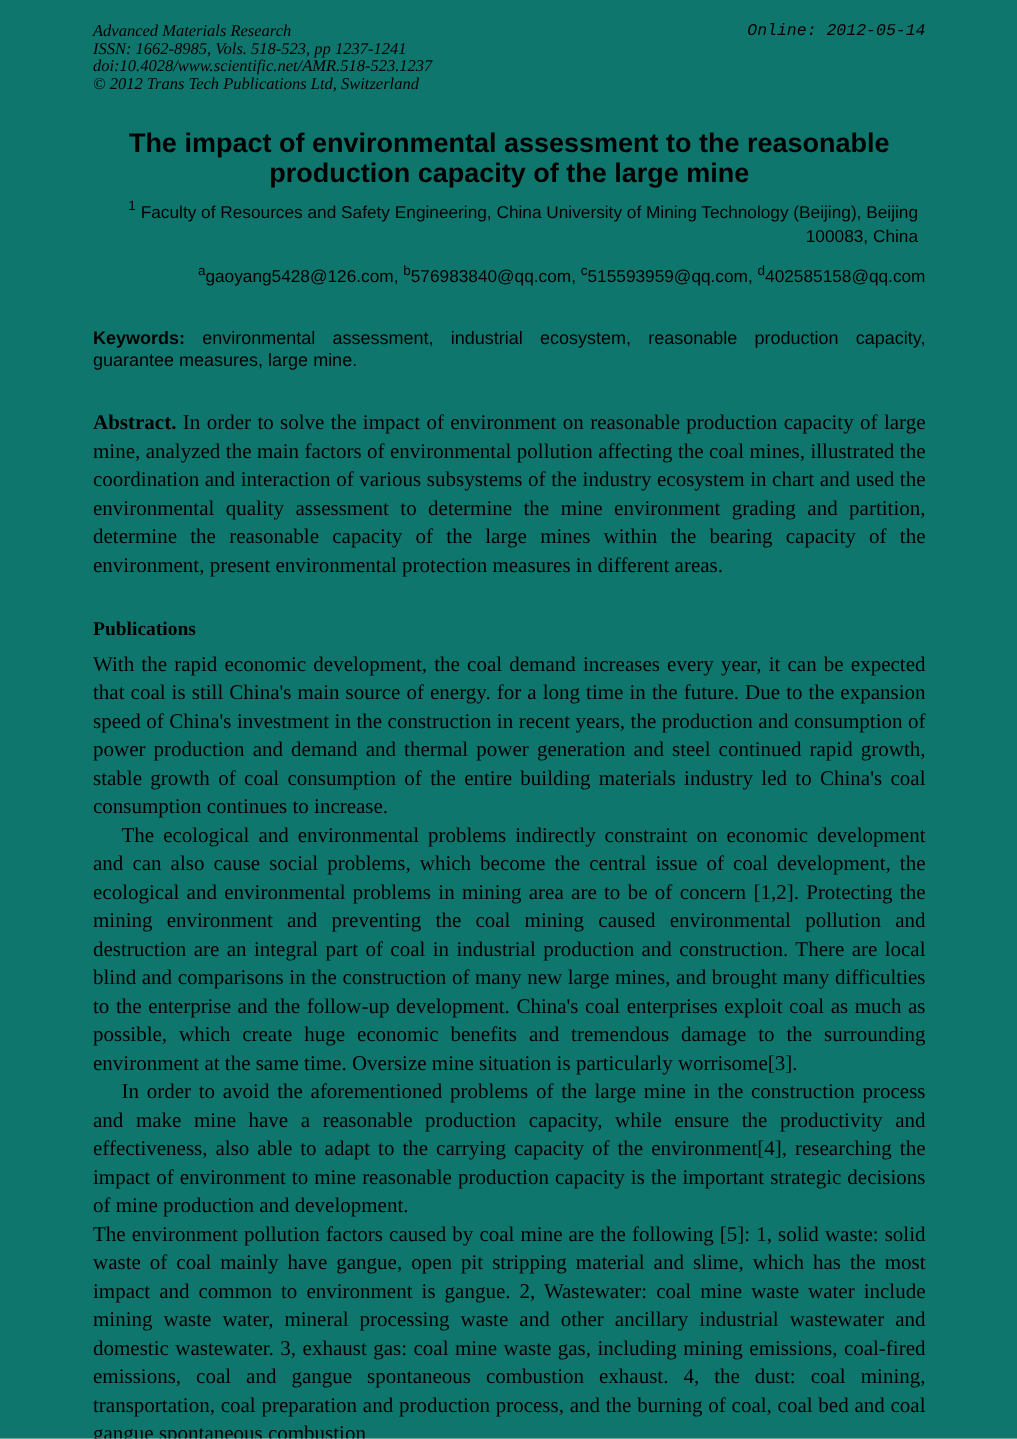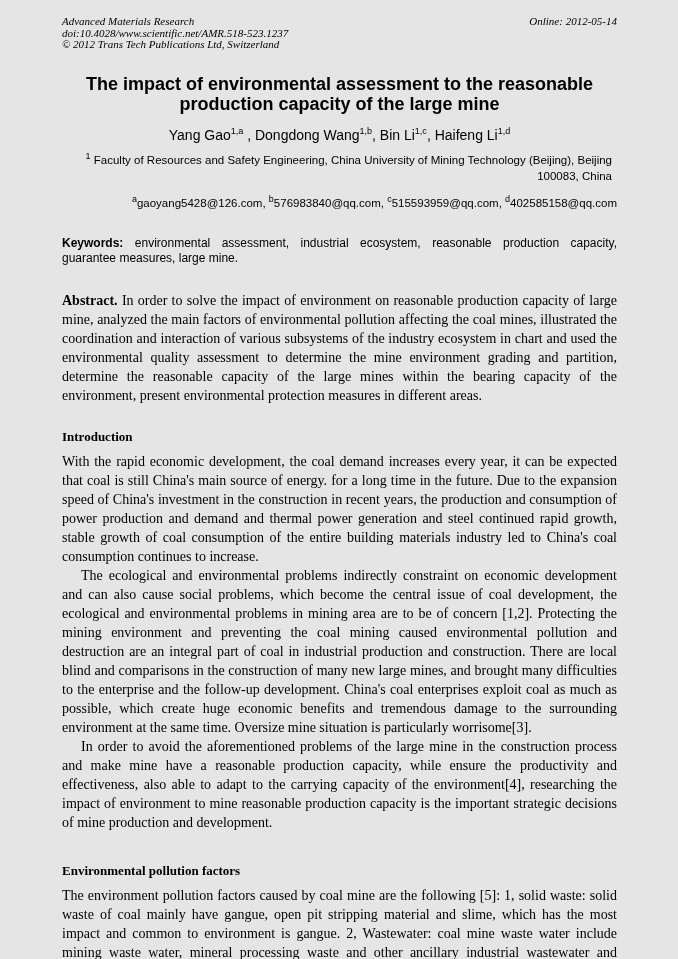--- a/index.html
+++ b/index.html
@@ -11,35 +11,35 @@
     width: 678px;
     height: 959px;
     overflow: hidden;
     color: #000000;
   }
   .page {
     box-sizing: border-box;
     width: 678px;
     height: 959px;
     padding: 16px 61px 0 62px;
-    background: #e5e5e5;
+    background: #0f766e;
   }
 
   
   .jheader {
     display: flex;
     justify-content: space-between;
     align-items: flex-start;
     font-family: "Liberation Serif", serif;
     font-style: italic;
     font-size: 11px;
     line-height: 11.6px;
   }
   .jheader-left div { white-space: nowrap; }
-  .jheader-right { white-space: nowrap; }
+  .jheader-right { white-space: nowrap; font-family: Liberation Mono, monospace; }
 
   
   .title {
     margin: 23px auto 0 auto;
     max-width: 566px;
     font-family: "Liberation Sans", sans-serif;
     font-weight: bold;
     font-size: 18px;
     line-height: 20px;
     text-align: center;
@@ -100,39 +100,38 @@
   .para.indent { text-indent: 19px; }
 </style>
 </head>
 <body>
 
 <div class="page">
 
   <div class="jheader">
     <div class="jheader-left">
       <div>Advanced Materials Research</div>
+      <div>ISSN: 1662-8985, Vols. 518-523, pp 1237-1241</div>
       <div>doi:10.4028/www.scientific.net/AMR.518-523.1237</div>
       <div>© 2012 Trans Tech Publications Ltd, Switzerland</div>
     </div>
     <div class="jheader-right">Online: 2012-05-14</div>
   </div>
 
   <h1 class="title">The impact of environmental assessment to the reasonable production capacity of the large mine</h1>
 
-  <div class="authors"><span>Yang Gao</span><sup>1,a</sup><span> , </span><span>Dongdong Wang</span><sup>1,b</sup><span>, </span><span>Bin Li</span><sup>1,c</sup><span>, </span><span>Haifeng Li</span><sup>1,d</sup></div>
 
   <div class="affiliation"><sup>1</sup> <span>Faculty of Resources and Safety Engineering, China University of Mining Technology (Beijing), Beijing 100083, China</span></div>
 
   <div class="emails"><sup>a</sup><span>gaoyang5428@126.com</span><span>, </span><sup>b</sup><span>576983840@qq.com</span><span>, </span><sup>c</sup><span>515593959@qq.com</span><span>, </span><sup>d</sup><span>402585158@qq.com</span></div>
 
   <p class="keywords"><span class="lead">Keywords:</span> <span>environmental assessment, industrial ecosystem, reasonable production capacity, guarantee measures, large mine.</span></p>
 
   <p class="abstract"><span class="lead">Abstract.</span> <span>In order to solve the impact of environment on reasonable production capacity of large mine, analyzed the main factors of environmental pollution affecting the coal mines, illustrated the coordination and interaction of various subsystems of the industry ecosystem in chart and used the environmental quality assessment to determine the mine environment grading and partition, determine the reasonable capacity of the large mines within the bearing capacity of the environment, present environmental protection measures in different areas.</span></p>
 
-  <h2 class="section-heading">Introduction</h2>
+  <h2 class="section-heading">Publications</h2>
   <p class="para">With the rapid economic development, the coal demand increases every year, it can be expected that coal is still China's main source of energy. for a long time in the future. Due to the expansion speed of China's investment in the construction in recent years, the production and consumption of power production and demand and thermal power generation and steel continued rapid growth, stable growth of coal consumption of the entire building materials industry led to China's coal consumption continues to increase.</p>
   <p class="para indent">The ecological and environmental problems indirectly constraint on economic development and can also cause social problems, which become the central issue of coal development, the ecological and environmental problems in mining area are to be of concern [1,2]. Protecting the mining environment and preventing the coal mining caused environmental pollution and destruction are an integral part of coal in industrial production and construction. There are local blind and comparisons in the construction of many new large mines, and brought many difficulties to the enterprise and the follow-up development. China's coal enterprises exploit coal as much as possible, which create huge economic benefits and tremendous damage to the surrounding environment at the same time. Oversize mine situation is particularly worrisome[3].</p>
   <p class="para indent">In order to avoid the aforementioned problems of the large mine in the construction process and make mine have a reasonable production capacity, while ensure the productivity and effectiveness, also able to adapt to the carrying capacity of the environment[4], researching the impact of environment to mine reasonable production capacity is the important strategic decisions of mine production and development.</p>
 
-  <h2 class="section-heading second">Environmental pollution factors</h2>
   <p class="para">The environment pollution factors caused by coal mine are the following [5]: 1, solid waste: solid waste of coal mainly have gangue, open pit stripping material and slime, which has the most impact and common to environment is gangue. 2, Wastewater: coal mine waste water include mining waste water, mineral processing waste and other ancillary industrial wastewater and domestic wastewater. 3, exhaust gas: coal mine waste gas, including mining emissions, coal-fired emissions, coal and gangue spontaneous combustion exhaust. 4, the dust: coal mining, transportation, coal preparation and production process, and the burning of coal, coal bed and coal gangue spontaneous combustion</p>
 
 </div>
 
 </body></html>

